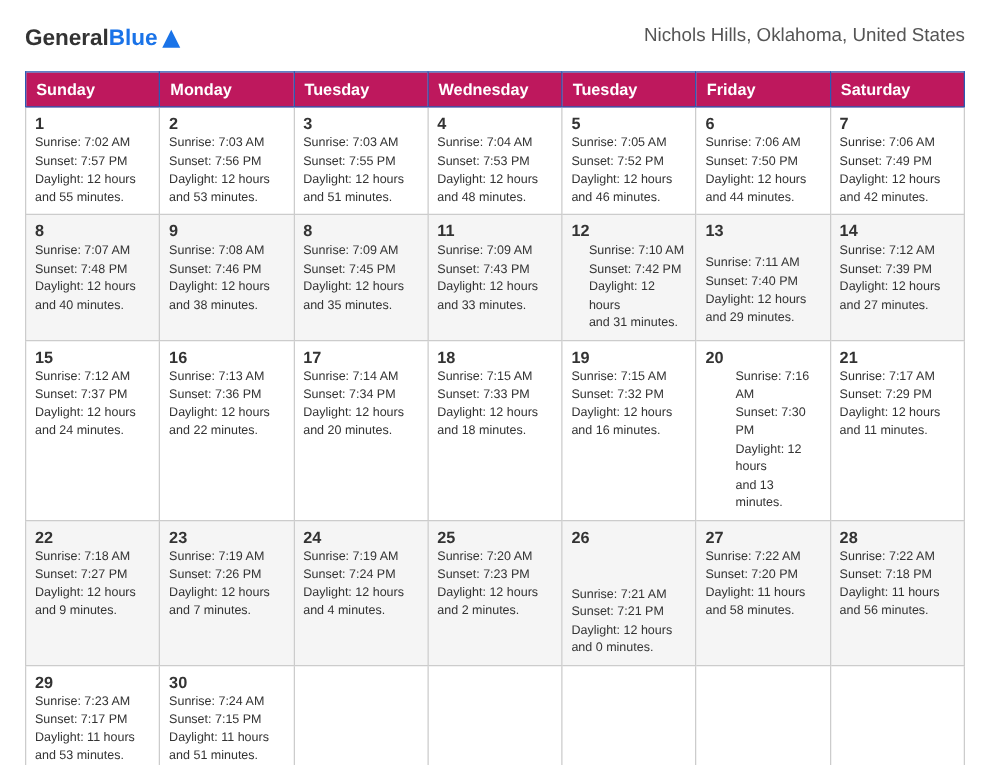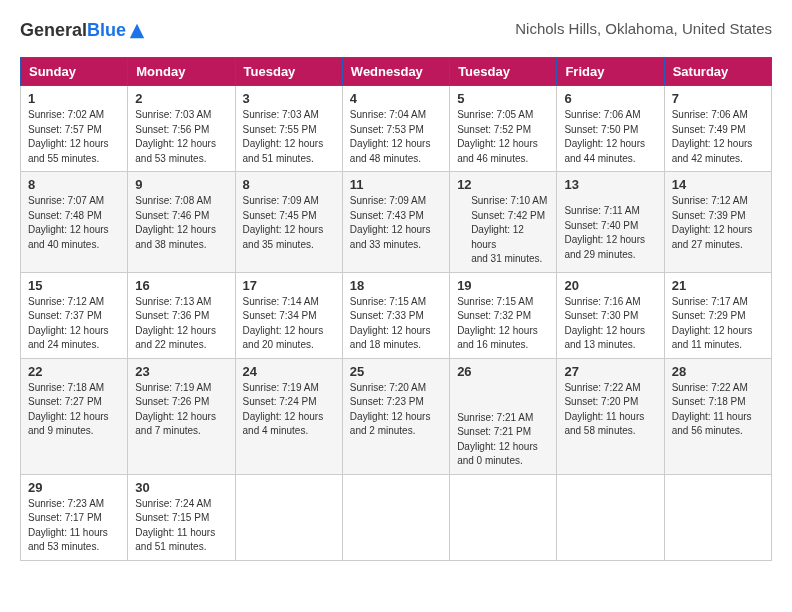--- a/index.html
+++ b/index.html
@@ -252,21 +252,21 @@
         </td>
         <td>
           <span class="day-num">19</span>
           <div class="day-info" style="white-space: pre-line;">Sunrise: 7:15 AM
 Sunset: 7:32 PM
 Daylight: 12 hours
 and 16 minutes.</div>
         </td>
         <td>
           <span class="day-num">20</span>
-          <div class="day-info" style="white-space: pre-line;">Sunrise: 7:16 AM
+          <div class="day-info" style="white-space: pre-line; margin-left: 24px;">Sunrise: 7:16 AM
 Sunset: 7:30 PM
 Daylight: 12 hours
 and 13 minutes.</div>
         </td>
         <td>
           <span class="day-num">21</span>
           <div class="day-info" style="white-space: pre-line;">Sunrise: 7:17 AM
 Sunset: 7:29 PM
 Daylight: 12 hours
 and 11 minutes.</div>

